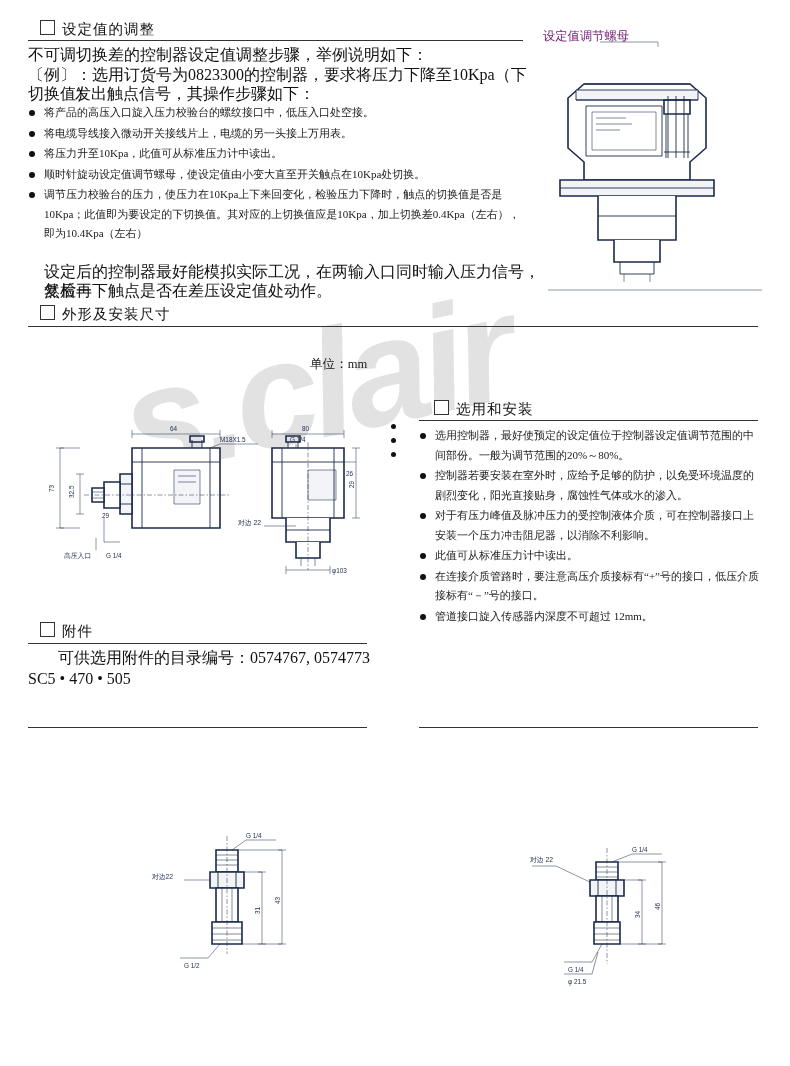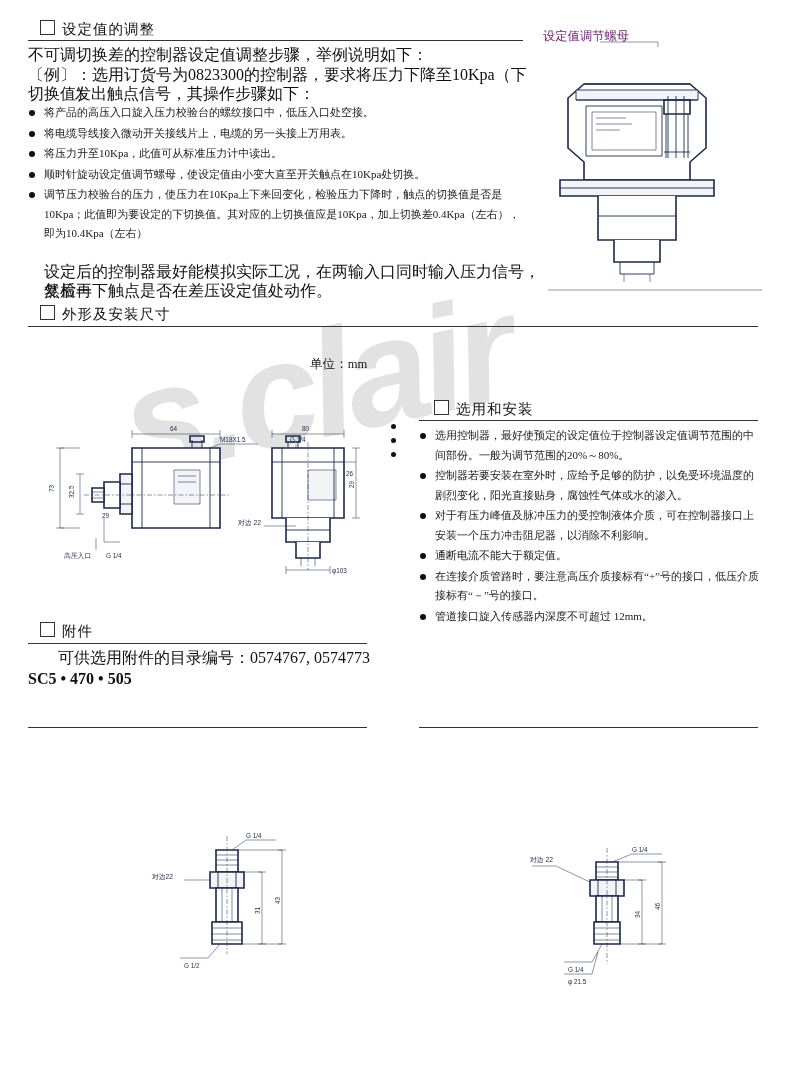--- a/index.html
+++ b/index.html
@@ -286,32 +286,32 @@
     <div class="sect-head" style="left:434px; top:400px;">
       <span class="sq"></span>
       <span class="sect-title">选用和安装</span>
     </div>
     <div class="hr" style="left:419px; top:420px; width:339px;"></div>
 
     <div class="bullets" style="left:419px; top:426px; width:344px;">
       <div class="bullet">选用控制器，最好使预定的设定值位于控制器设定值调节范围的中间部份。一般为调节范围的20%～80%。</div>
       <div class="bullet">控制器若要安装在室外时，应给予足够的防护，以免受环境温度的剧烈变化，阳光直接贴身，腐蚀性气体或水的渗入。</div>
       <div class="bullet">对于有压力峰值及脉冲压力的受控制液体介质，可在控制器接口上安装一个压力冲击阻尼器，以消除不利影响。</div>
-      <div class="bullet">通断电流不能大于额定值。</div>
+      <div class="bullet">此值可从标准压力计中读出。</div>
       <div class="bullet">在连接介质管路时，要注意高压介质接标有“+”号的接口，低压介质接标有“－”号的接口。</div>
       <div class="bullet">管道接口旋入传感器内深度不可超过 12mm。</div>
     </div>
 
     <div class="sect-head" style="left:40px; top:622px;">
       <span class="sq"></span>
       <span class="sect-title">附件</span>
     </div>
     <div class="hr" style="left:28px; top:643px; width:339px;"></div>
     <div class="txt" style="left:58px; top:648px; width:330px;">可供选用附件的目录编号：0574767, 0574773</div>
-    <div class="txt" style="left:28px; top:669px; width:330px;font-weight:bold;">SC5 • 470 • 505</div>
+    <div class="txt" style="left:28px; top:669px; width:330px;">SC5 • 470 • 505</div>
 
     <div class="hr" style="left:28px; top:727px; width:339px;"></div>
     <div class="hr" style="left:419px; top:727px; width:339px;"></div>
 
     <div class="draw" style="left:150px; top:818px;">
       <svg width="170" height="180" viewBox="0 0 170 180">
 
         <path class="dim" d="M82 32 L96 22 L126 22"></path>
         <text class="lbl" x="96" y="20">G 1/4</text>
 

